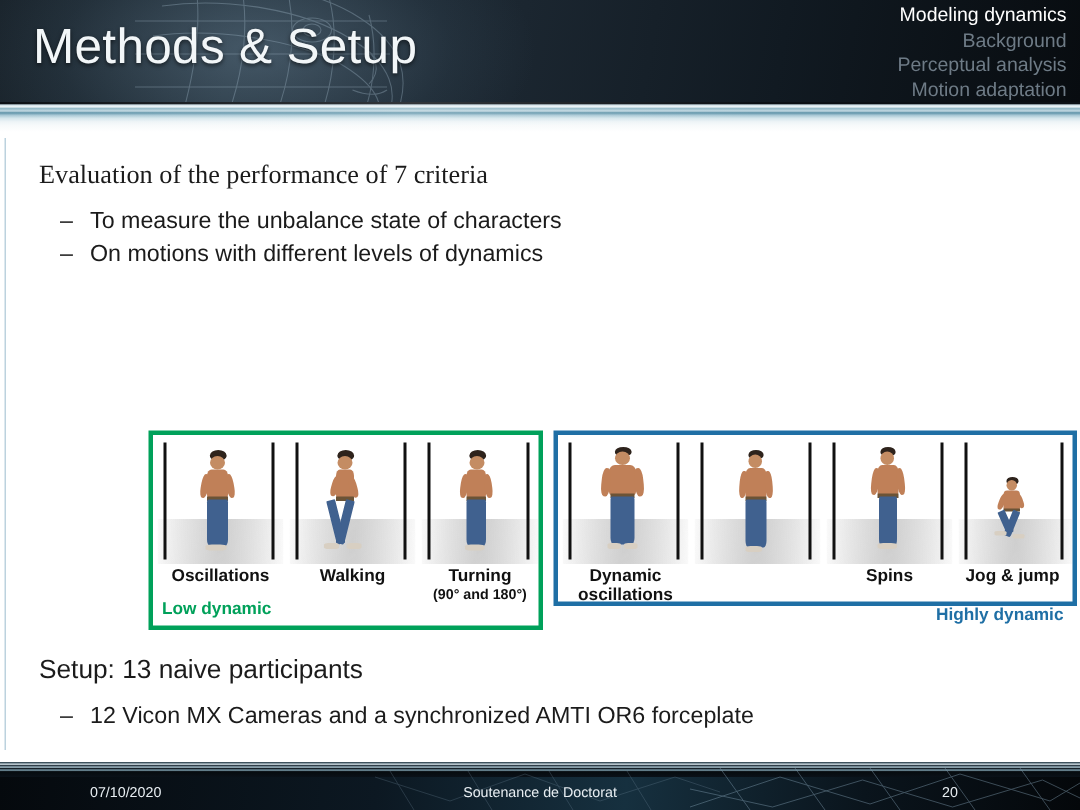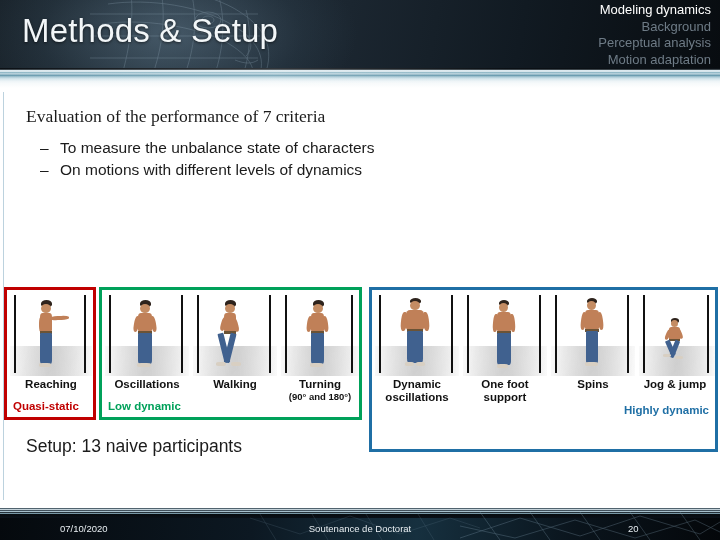--- a/index.html
+++ b/index.html
@@ -73,21 +73,21 @@
   }
 
   
   .strip{position:absolute;left:0;top:199px;width:720px;height:135px;}
 
   .grp{
     position:absolute;top:0;box-sizing:border-box;background:#ffffff;
   }
   .grp.red{left:4px;width:92px;height:133px;border:3px solid #c00000;}
   .grp.green{left:99px;width:263px;height:133px;border:3px solid #00a15a;}
-  .grp.blue{left:369px;width:349px;height:165px;border:3px solid #1f6fa5;}
+  .grp.blue{left:369px;width:349px;height:117px;border:3px solid #1f6fa5;}
   .cellwrap{position:absolute;top:2px;height:84px;overflow:hidden;}
 
   .vbar{position:absolute;top:3px;width:2px;height:78px;background:#111;}
 
   .capt{
     position:absolute;text-align:center;font-size:11.5px;color:#111;
     font-weight:600;line-height:12.5px;
   }
   .capt .sub{display:block;font-size:9.5px;font-weight:700;}
 
@@ -178,41 +178,20 @@
   <div class="lvl2" style="left:40px;top:51px;width:640px;">
     <span class="dash">–</span><span>To measure the unbalance state of characters</span>
   </div>
 
   <div class="lvl2" style="left:40px;top:73px;width:640px;">
     <span class="dash">–</span><span>On motions with different levels of dynamics</span>
   </div>
 
   <div class="strip">
 
-    <div class="grp red">
-      <div class="cellwrap" style="left:3px;width:82px;">
-        <div class="floor"></div>
-        <div class="vbar" style="left:4px;"></div>
-        <div class="vbar" style="left:74px;"></div>
-        <div class="fig" style="left:26px;top:8px;width:34px;height:70px;">
-          <div class="hair" style="left:5px;top:0;width:11px;height:7px;"></div>
-          <div class="head" style="left:5px;top:4px;width:10px;height:9px;"></div>
-          <div class="torso" style="left:4px;top:13px;width:12px;height:19px;"></div>
-          <div class="arm" style="left:14px;top:16px;width:19px;height:4px;transform:rotate(-3deg);"></div>
-          <div class="arm" style="left:3px;top:17px;width:4px;height:15px;"></div>
-          <div class="belt" style="left:4px;top:31px;width:12px;height:3px;"></div>
-          <div class="legs" style="left:4px;top:33px;width:12px;height:31px;"></div>
-          <div class="shoe" style="left:3px;top:63px;width:12px;height:4px;"></div>
-        </div>
-      </div>
-      <div class="capt" style="left:3px;top:88px;width:82px;">
-        <span>Reaching</span>
-      </div>
-      <div class="tag red" style="left:6px;top:110px;">Quasi-static</div>
-    </div>
 
     <div class="grp green">
 
       <div class="cellwrap" style="left:3px;width:84px;">
         <div class="floor"></div>
         <div class="vbar" style="left:4px;"></div>
         <div class="vbar" style="left:76px;"></div>
         <div class="fig" style="left:26px;top:8px;width:34px;height:70px;">
           <div class="hair" style="left:9px;top:0;width:11px;height:7px;"></div>
           <div class="head" style="left:9px;top:4px;width:10px;height:9px;"></div>
@@ -338,38 +317,37 @@
           <div class="legs" style="left:3px;top:22px;width:5px;height:16px;transform:rotate(-24deg);"></div>
           <div class="shoe" style="left:10px;top:38px;width:8px;height:3px;"></div>
           <div class="shoe" style="left:-2px;top:36px;width:8px;height:3px;"></div>
         </div>
       </div>
 
       <div class="capt" style="left:3px;top:88px;width:84px;">
         <span>Dynamic</span>
         <span class="sub" style="font-size:11.5px;font-weight:600;">oscillations</span>
       </div>
-      <div class="capt" style="left:91px;top:88px;width:84px;">
-        <span>One foot</span>
-        <span class="sub" style="font-size:11.5px;font-weight:600;">support</span>
-      </div>
       <div class="capt" style="left:179px;top:88px;width:84px;">
         <span>Spins</span>
       </div>
       <div class="capt" style="left:263px;top:88px;width:80px;">
         <span>Jog &amp; jump</span>
       </div>
       <div class="tag blue" style="right:6px;top:114px;">Highly dynamic</div>
     </div>
 
   </div>
 
 
   <div class="lvl1" style="left:26px;top:348px;">Setup: 13 naive participants</div>
 
+  <div class="lvl2" style="left:40px;top:381px;width:660px;">
+    <span class="dash">–</span><span>12 Vicon MX Cameras and a synchronized AMTI OR6 forceplate</span>
+  </div>
 
 </div>
 
 <div class="footer">
   <div class="foot-lines"></div>
   <svg class="foot-mesh" viewBox="0 0 260 28" preserveAspectRatio="none">
     <g fill="none" stroke="#7d98ab" stroke-width="0.6">
       <path d="M0 26 L60 6 L120 24 L180 4 L240 22 L260 10"></path>
       <path d="M0 14 L55 26 L115 8 L175 26 L235 8 L260 20"></path>
       <path d="M20 0 L40 28 M70 0 L90 28 M120 0 L140 28 M170 0 L190 28 M220 0 L240 28"></path>

